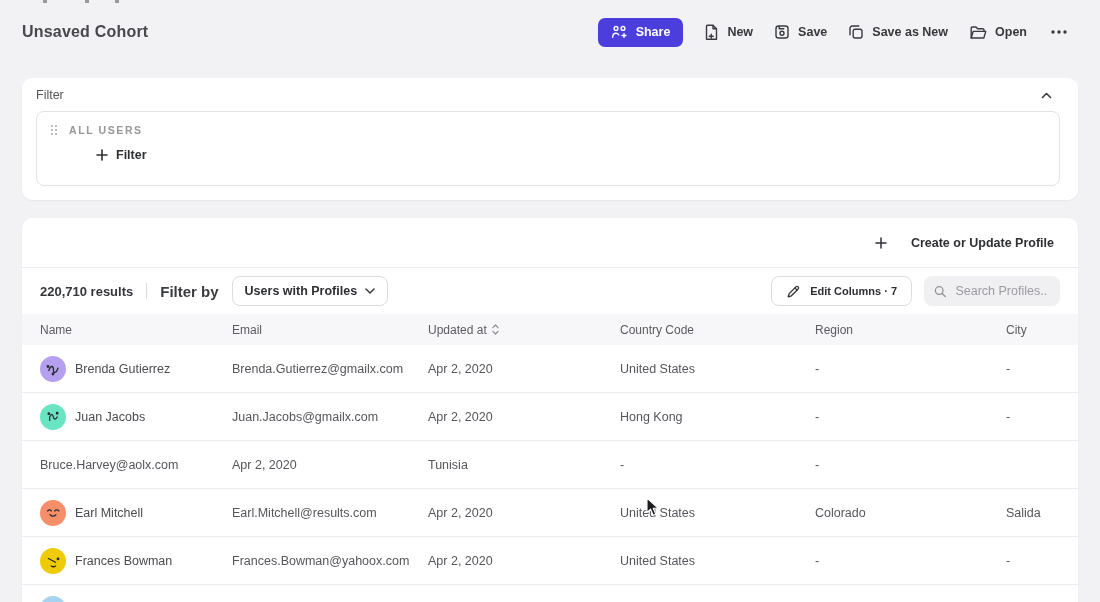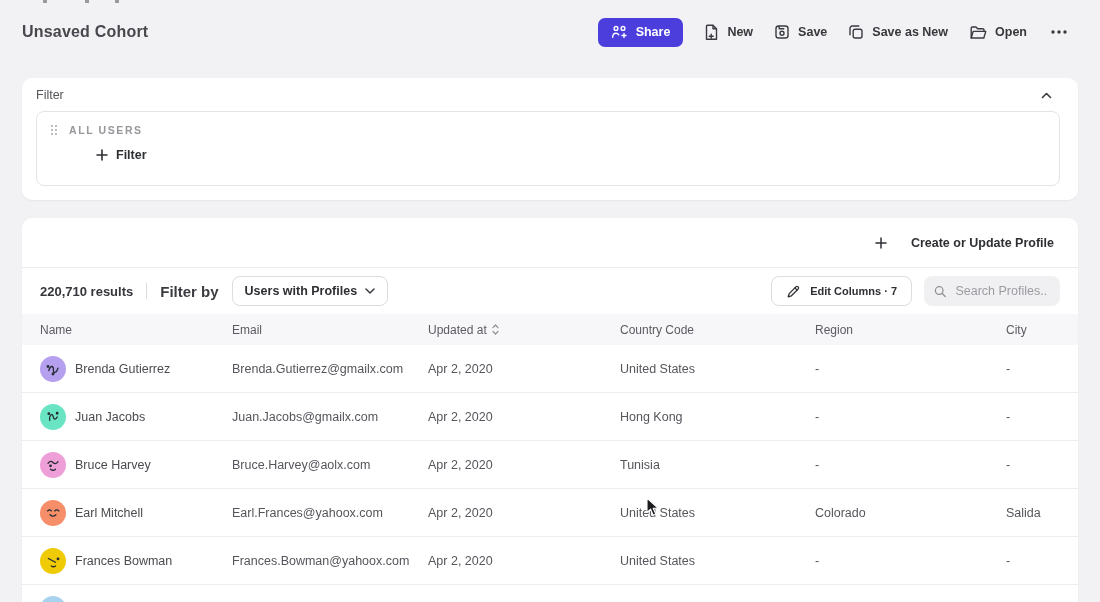--- a/index.html
+++ b/index.html
@@ -316,53 +316,41 @@
       <span>Juan Jacobs</span>
     </div>
     <div class="cell">Juan.Jacobs@gmailx.com</div>
     <div class="cell">Apr 2, 2020</div>
     <div class="cell">Hong Kong</div>
     <div class="cell">-</div>
     <div class="cell">-</div>
   </div>
 
   <div class="t-row grid-cols">
-    <div class="cell name-cell">
-      <span class="avatar" style="background: rgb(239, 159, 215);">
-        <svg width="20" height="20" viewBox="0 0 24 24">
-          <g fill="none" stroke="#272b33" stroke-width="1.6" stroke-linecap="round">
-            <path d="M6 10 Q9 6 12 9 T18 8"></path>
-            <circle cx="9" cy="13" r="0.9" fill="#272b33"></circle>
-            <path d="M9 17 Q12 19.5 15 17"></path>
-          </g>
-        </svg>
-      </span>
-      <span>Bruce Harvey</span>
-    </div>
     <div class="cell">Bruce.Harvey@aolx.com</div>
     <div class="cell">Apr 2, 2020</div>
     <div class="cell">Tunisia</div>
     <div class="cell">-</div>
     <div class="cell">-</div>
   </div>
 
   <div class="t-row grid-cols">
     <div class="cell name-cell">
       <span class="avatar" style="background: rgb(246, 143, 105);">
         <svg width="20" height="20" viewBox="0 0 24 24">
           <g fill="none" stroke="#272b33" stroke-width="1.6" stroke-linecap="round">
             <path d="M5.5 9.5 Q8 7 10 9.5"></path>
             <path d="M14 9.5 Q16.5 7 19 9.5"></path>
             <path d="M8.5 14 Q12 17.5 15.5 14"></path>
           </g>
         </svg>
       </span>
       <span>Earl Mitchell</span>
     </div>
-    <div class="cell">Earl.Frances@yahoox.com</div>
+    <div class="cell">Earl.Mitchell@results.com</div>
     <div class="cell">Apr 2, 2020</div>
     <div class="cell">United States</div>
     <div class="cell">Colorado</div>
     <div class="cell">Salida</div>
   </div>
 
   <div class="t-row grid-cols">
     <div class="cell name-cell">
       <span class="avatar" style="background: rgb(239, 203, 6);">
         <svg width="20" height="20" viewBox="0 0 24 24">

